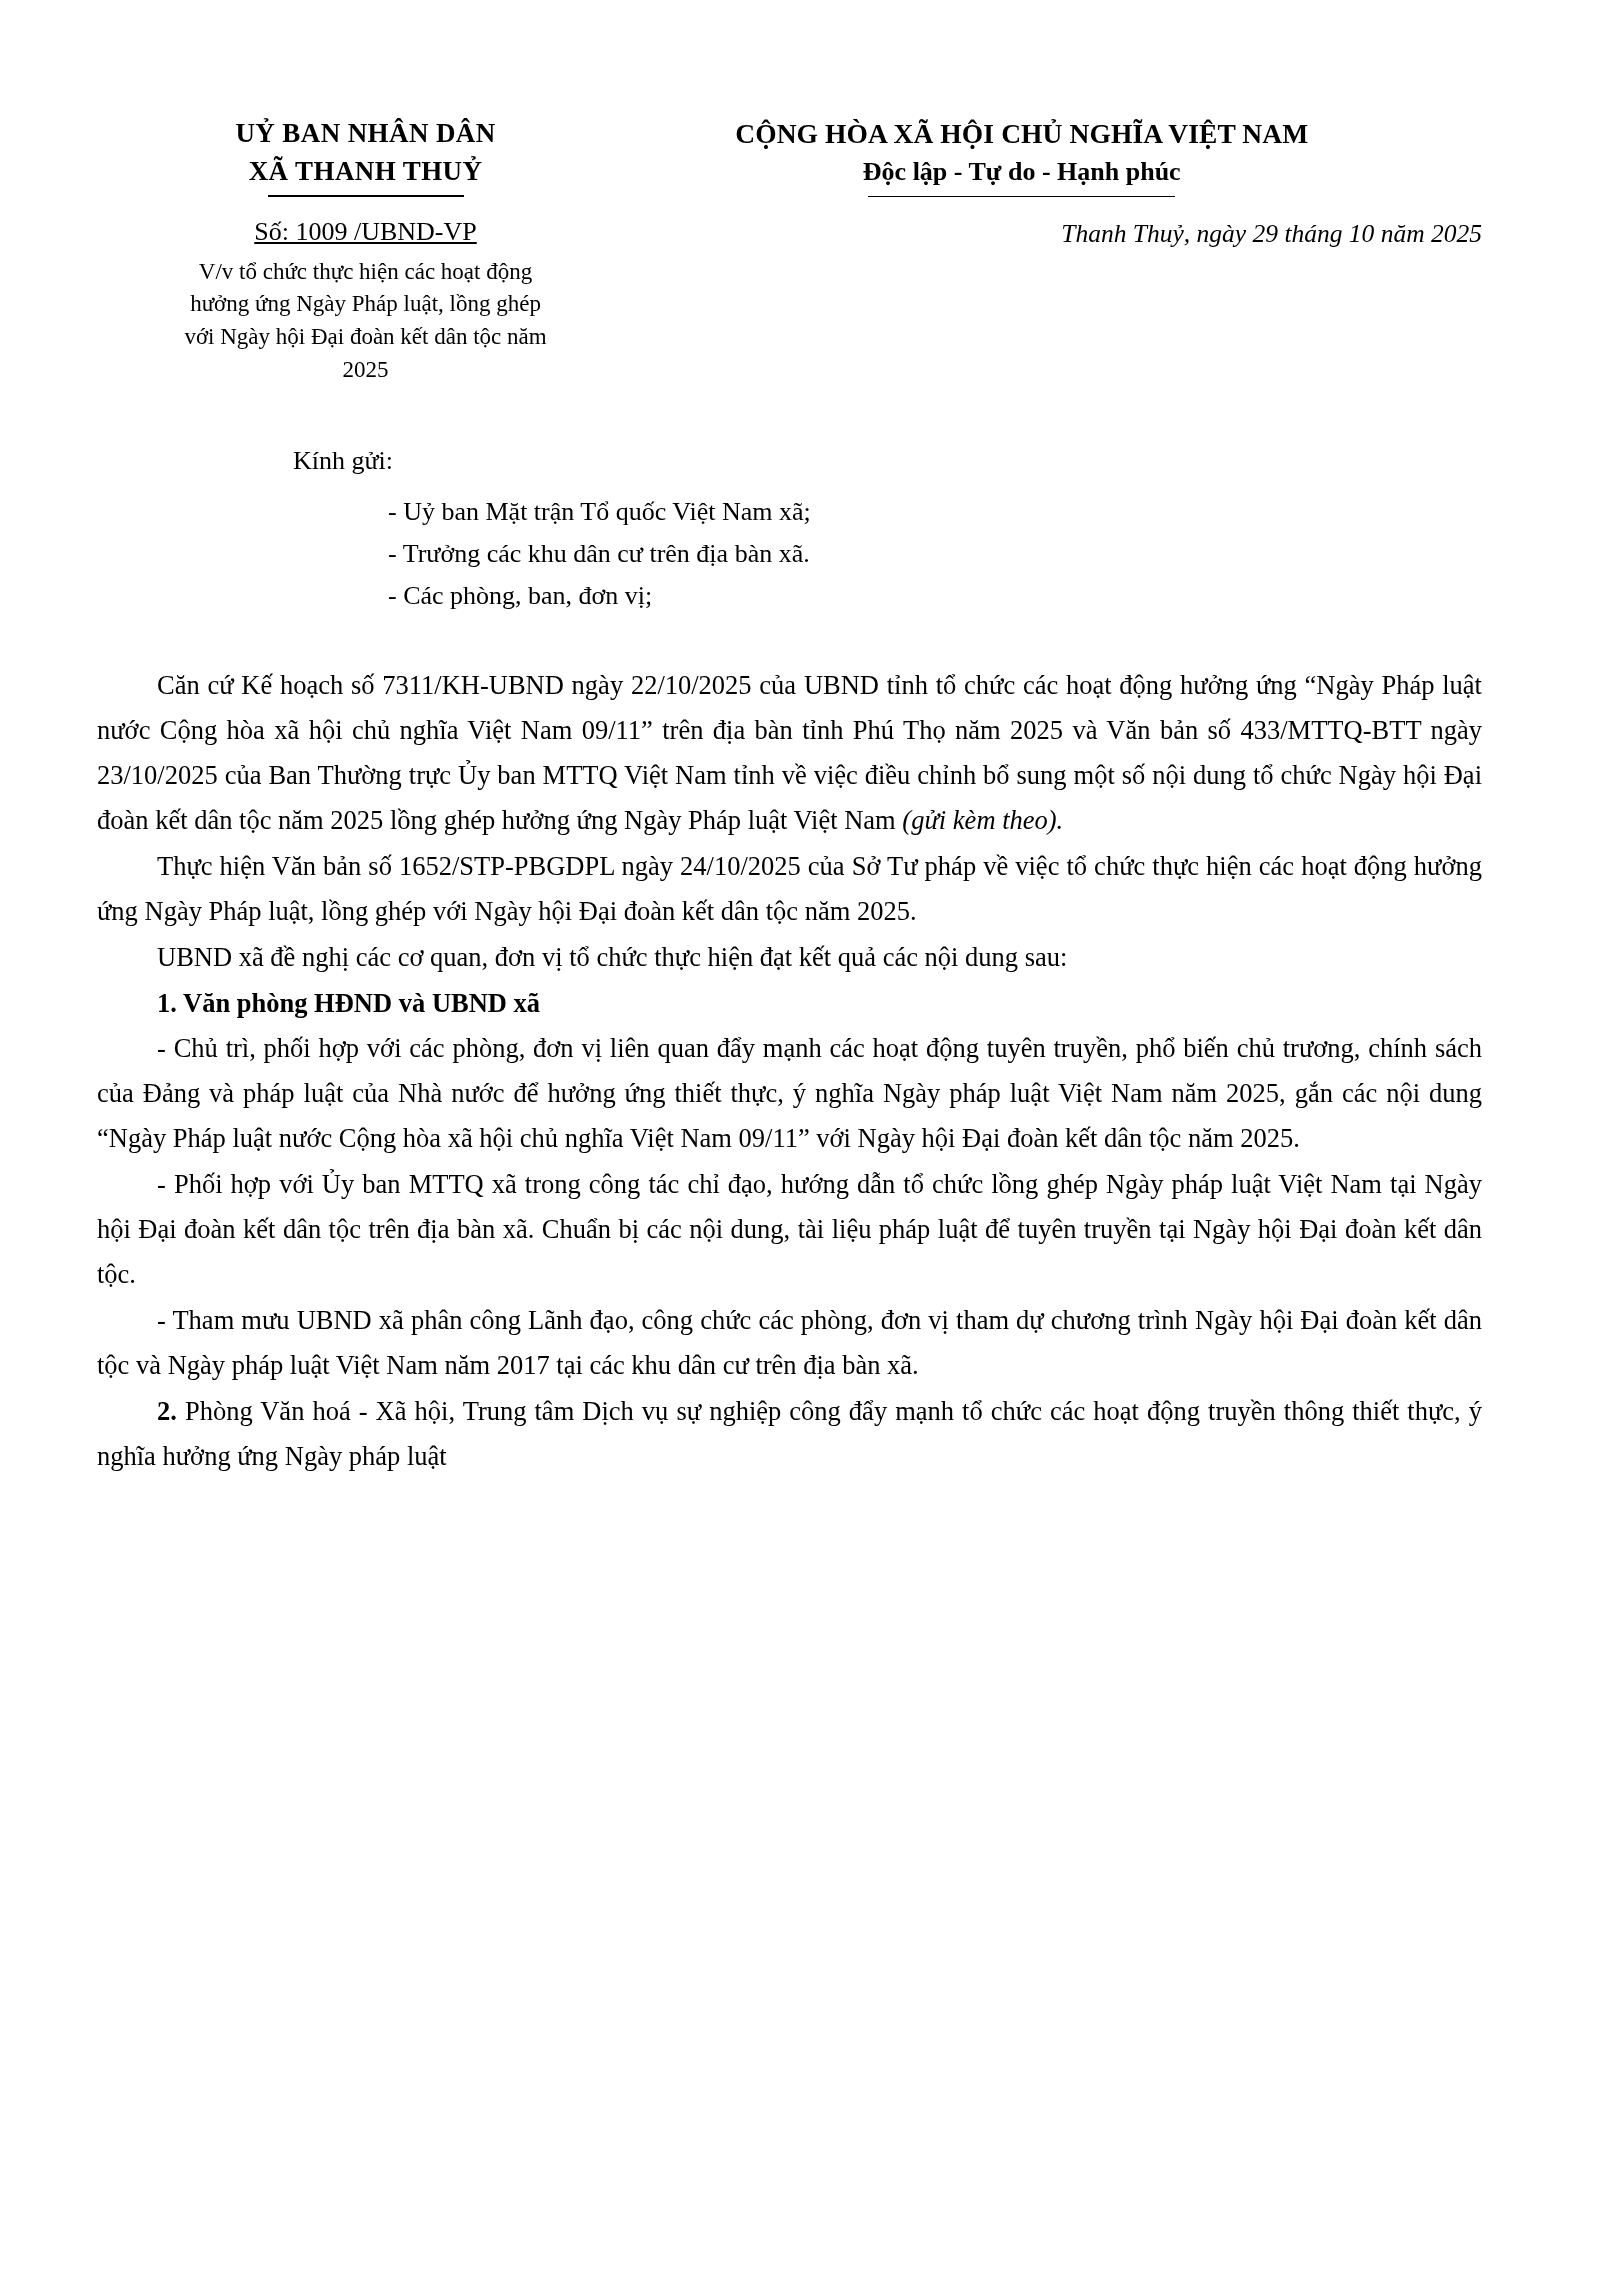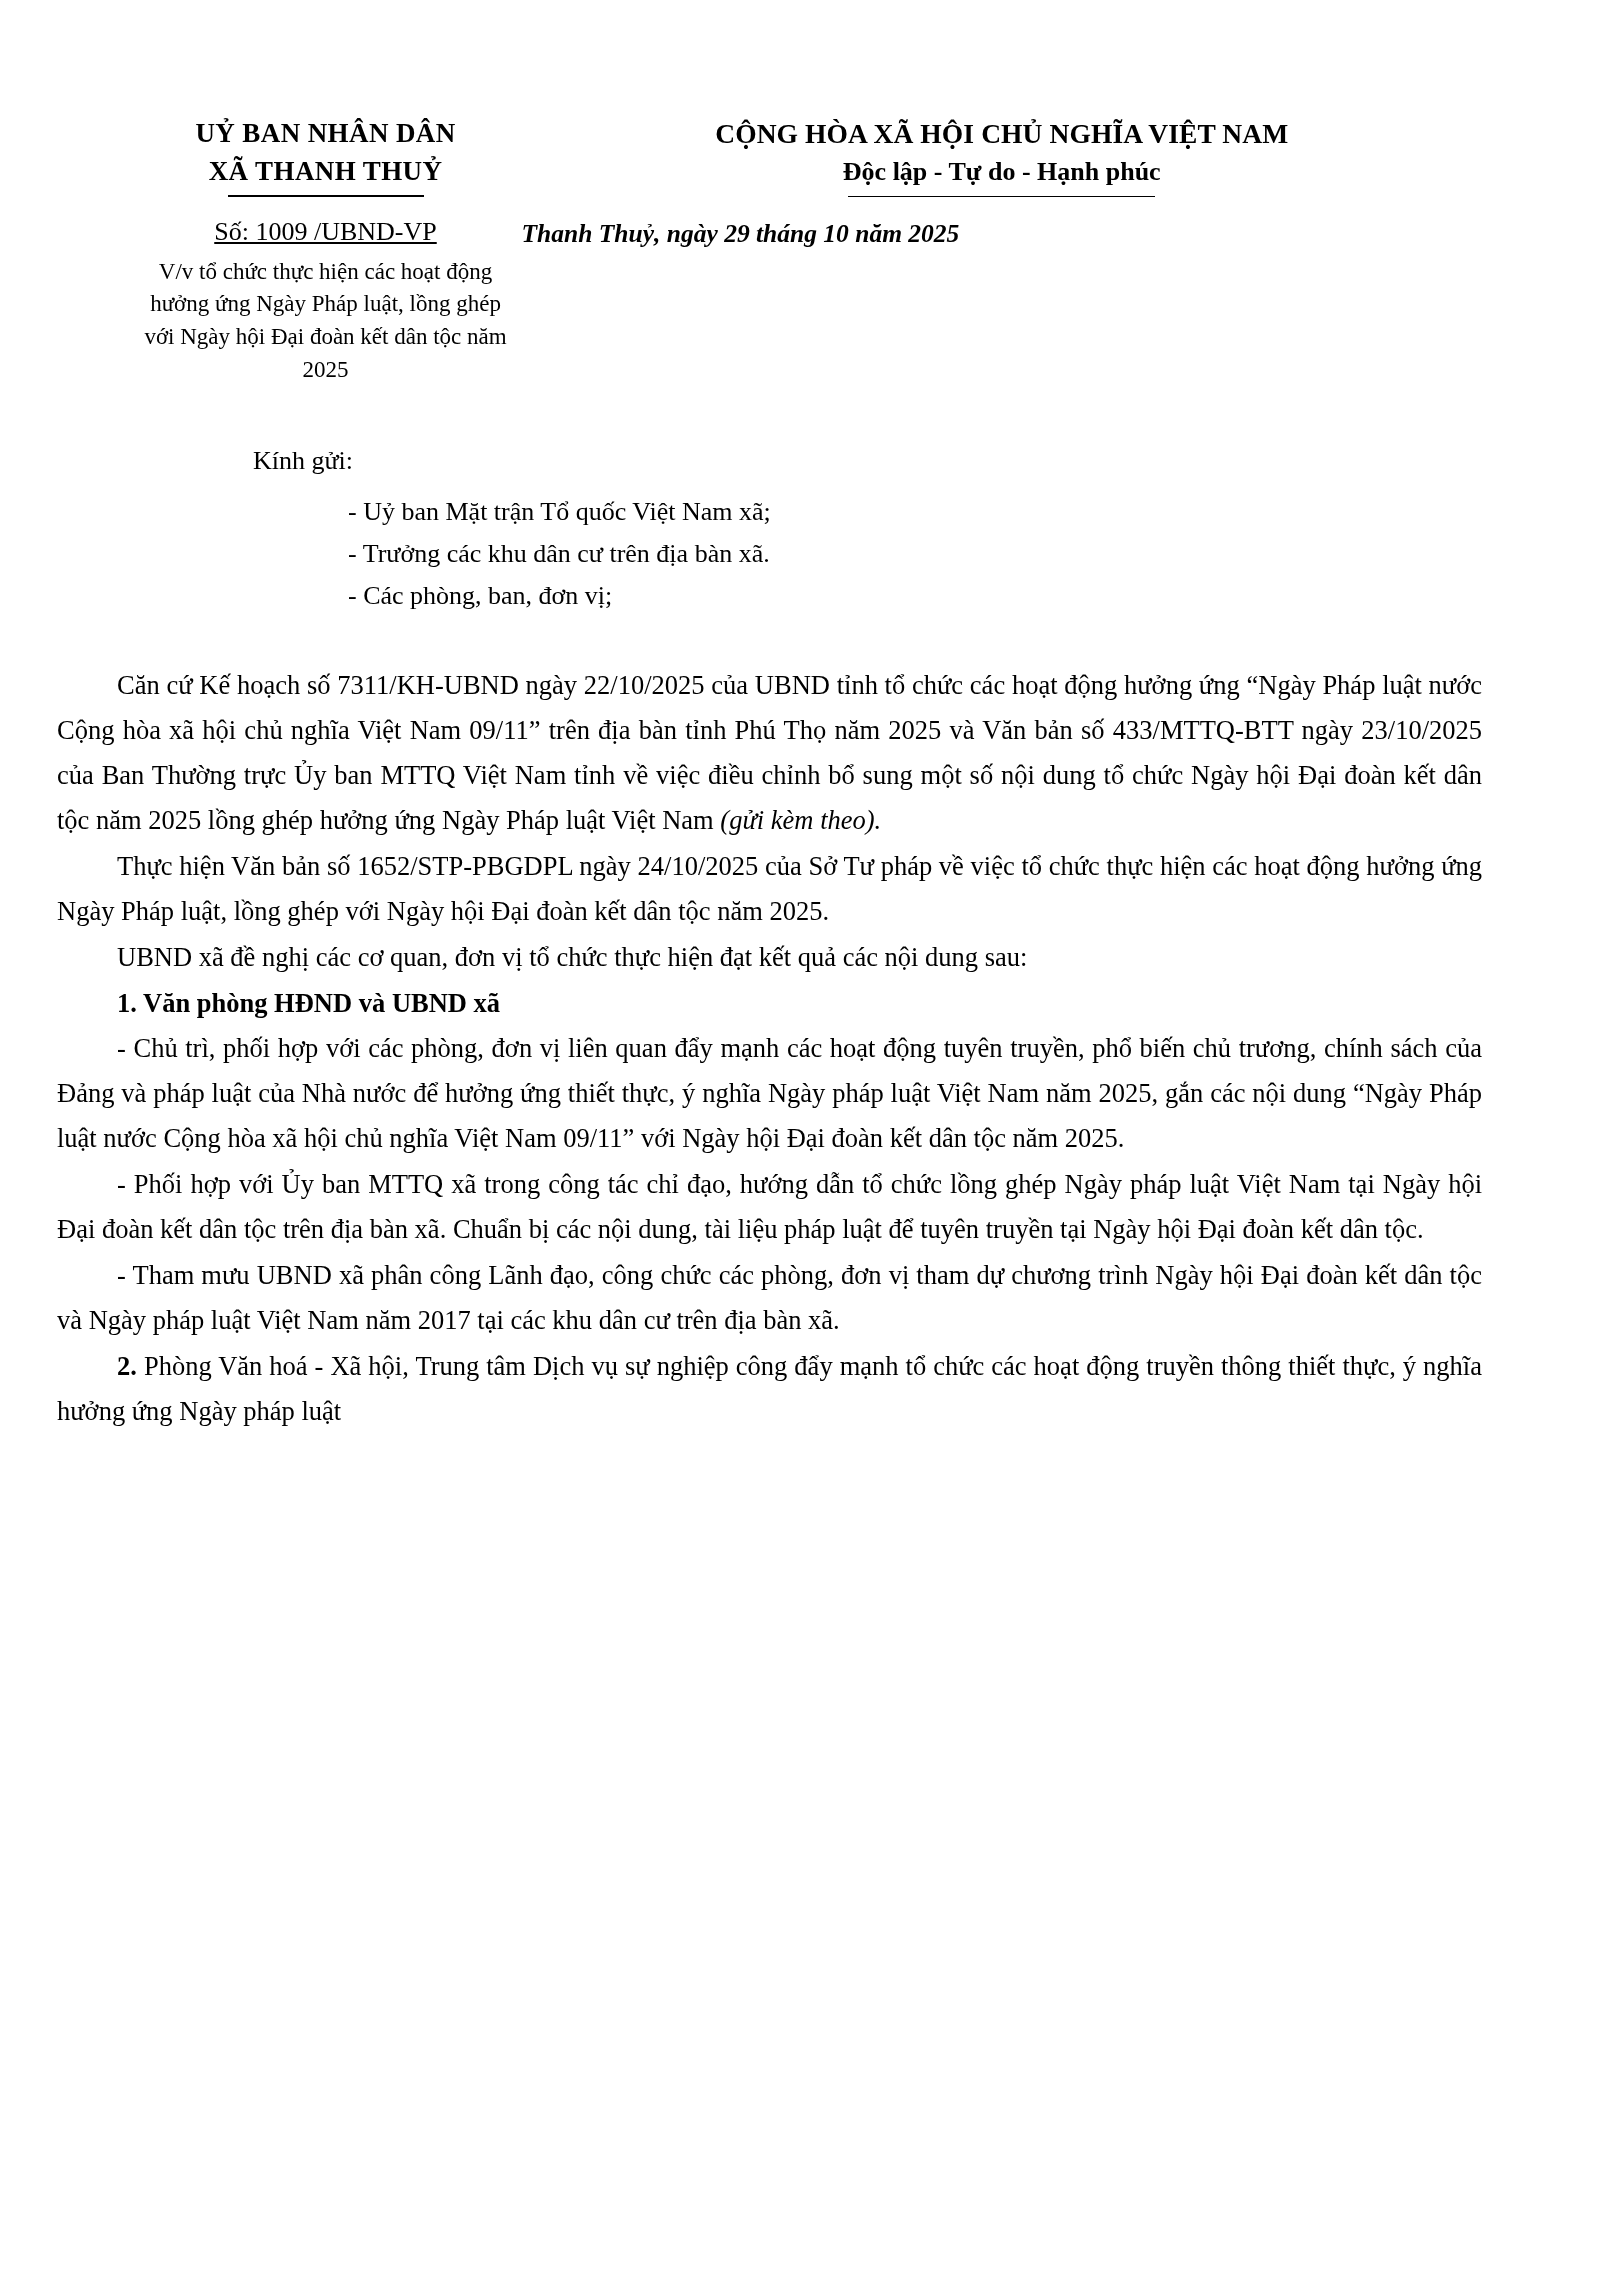--- a/index.html
+++ b/index.html
@@ -10,21 +10,21 @@
   body {
     font-family: "Liberation Serif", "DejaVu Serif", serif;
     color: #000000;
   }
   .page {
     position: relative;
     width: 1623px;
     height: 2295px;
     background: #ffffff;
     box-sizing: border-box;
-    padding: 114px 141px 0 57px;
+    padding: 114px 141px 0 97px;
     overflow: hidden;
   }
 
   
   .header {
     display: flex;
     align-items: flex-start;
     justify-content: flex-start;
   }
   .hdr-left {
@@ -78,25 +78,24 @@
     margin-top: 17px;
   }
   .subhdr-left {
     width: 458px;
     text-align: center;
     padding-left: 79px;
     box-sizing: border-box;
   }
   .subhdr-right {
     flex: 1;
-    text-align: left;
+    text-align: right;
     padding-left: 6.5px;
     padding-top: 5.2px;
     box-sizing: border-box;
-    font-weight: bold;
   }
   .so-line {
     font-size: 26px;
     line-height: 1.4;
     white-space: nowrap;
     text-decoration: underline;
   }
   .vv-line {
     font-size: 23px;
     line-height: 1.42;

